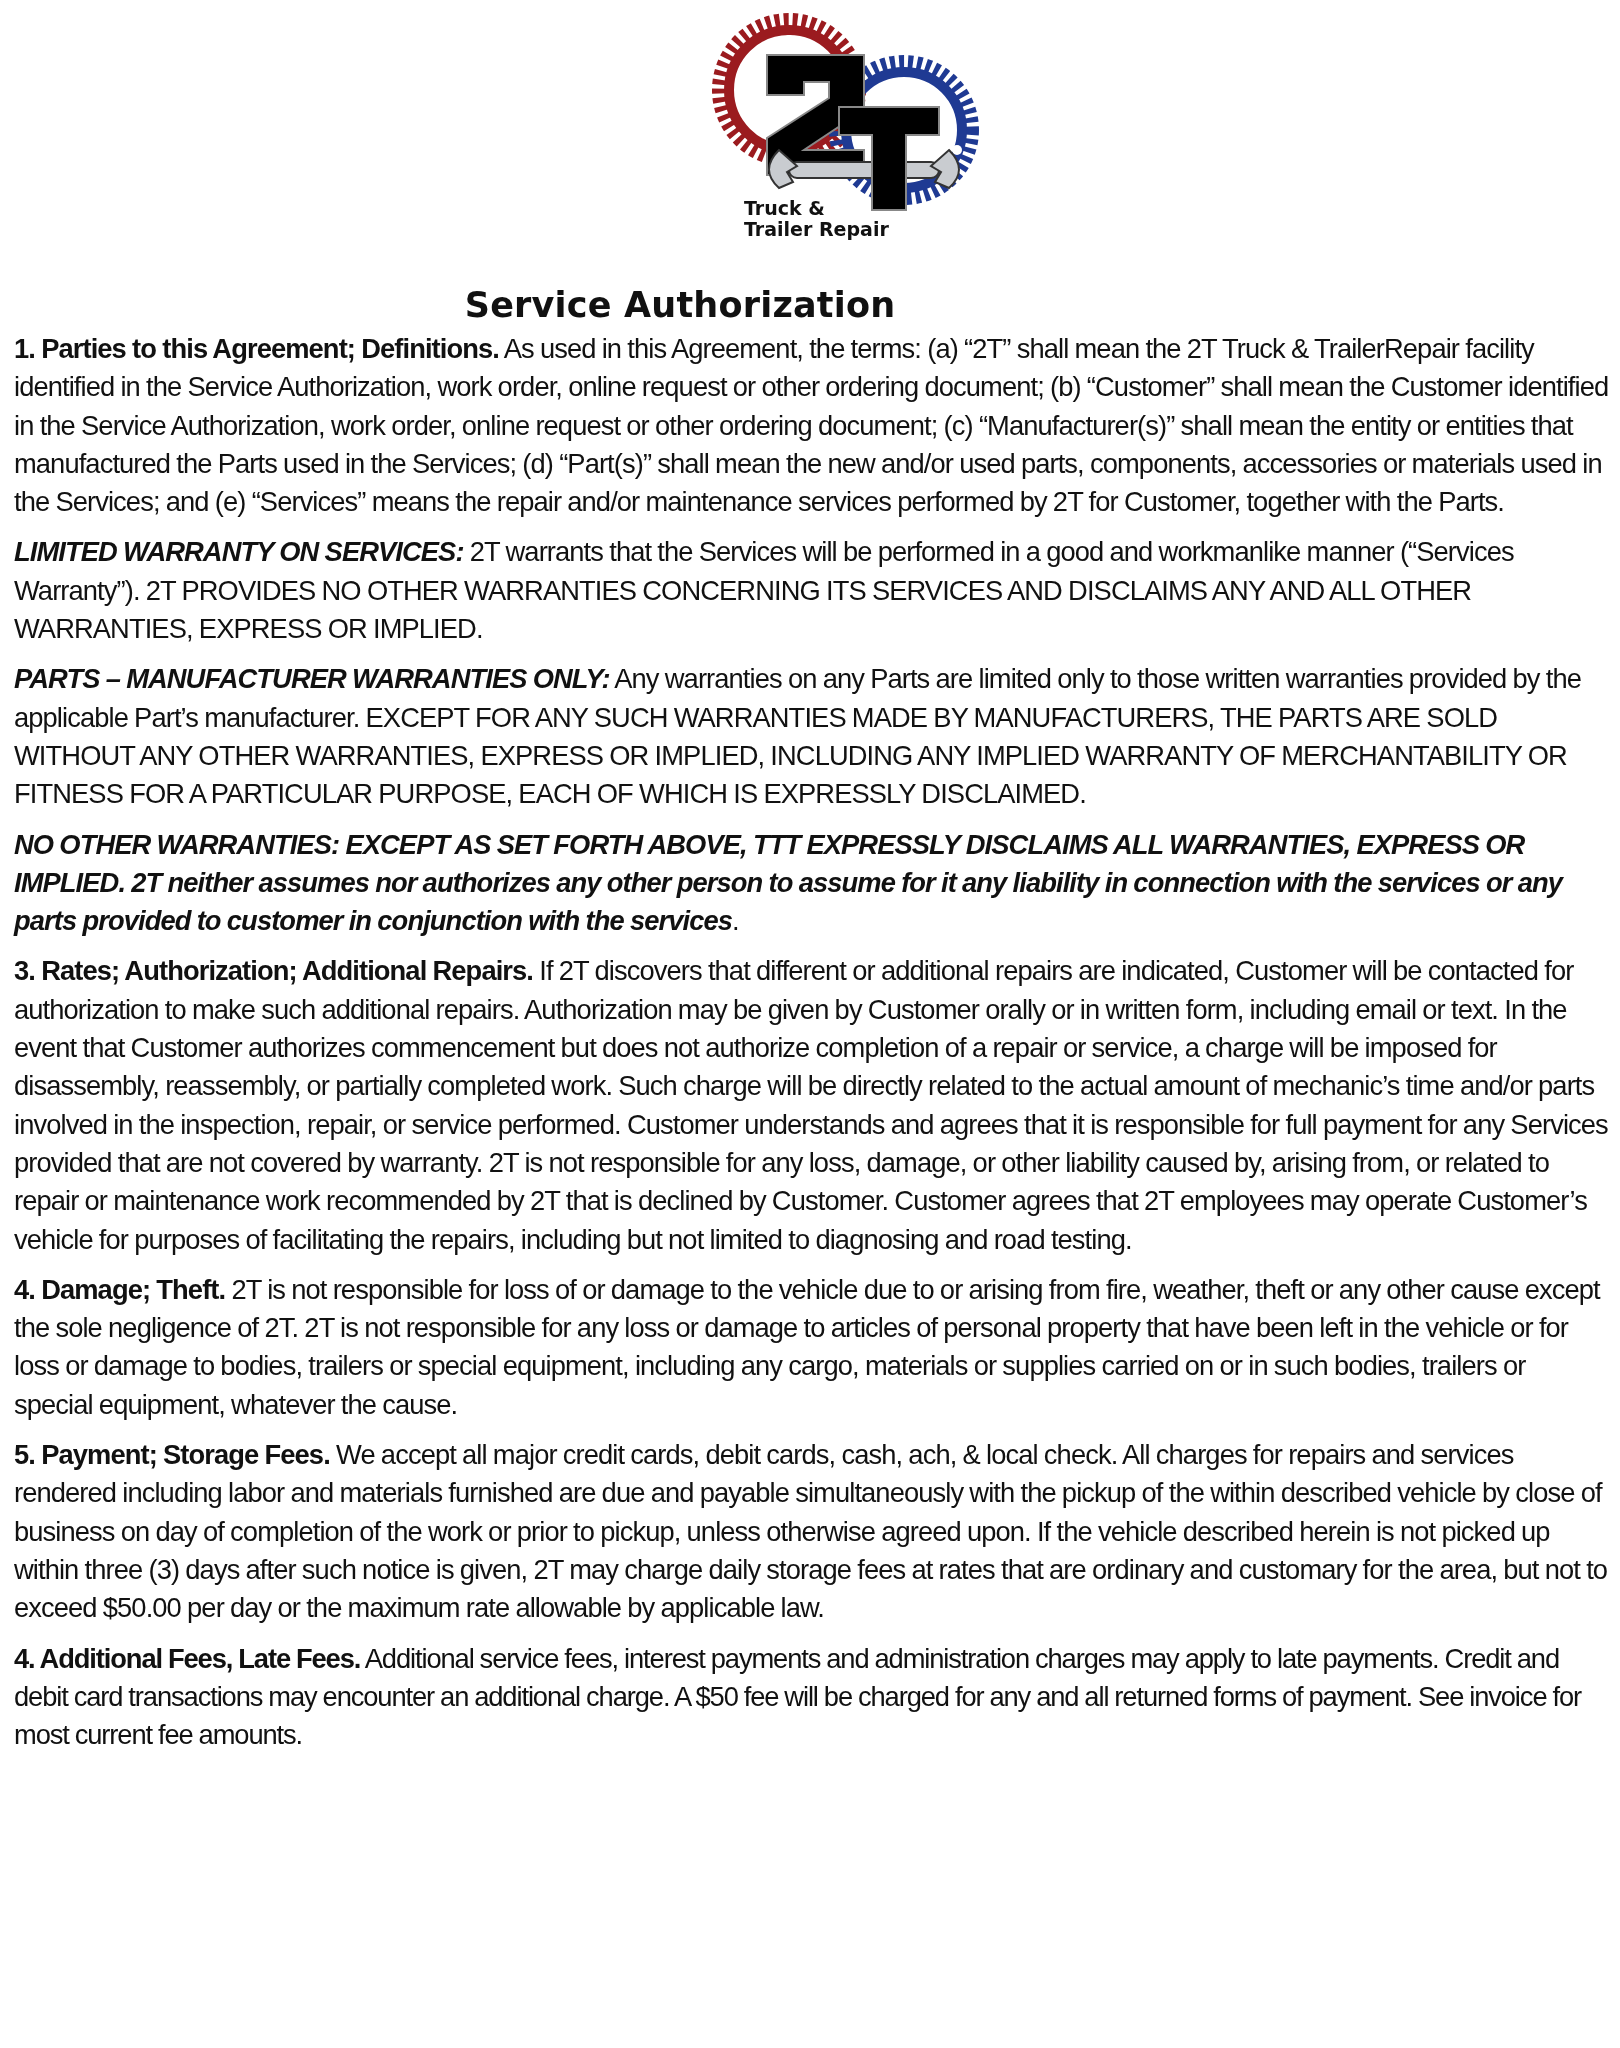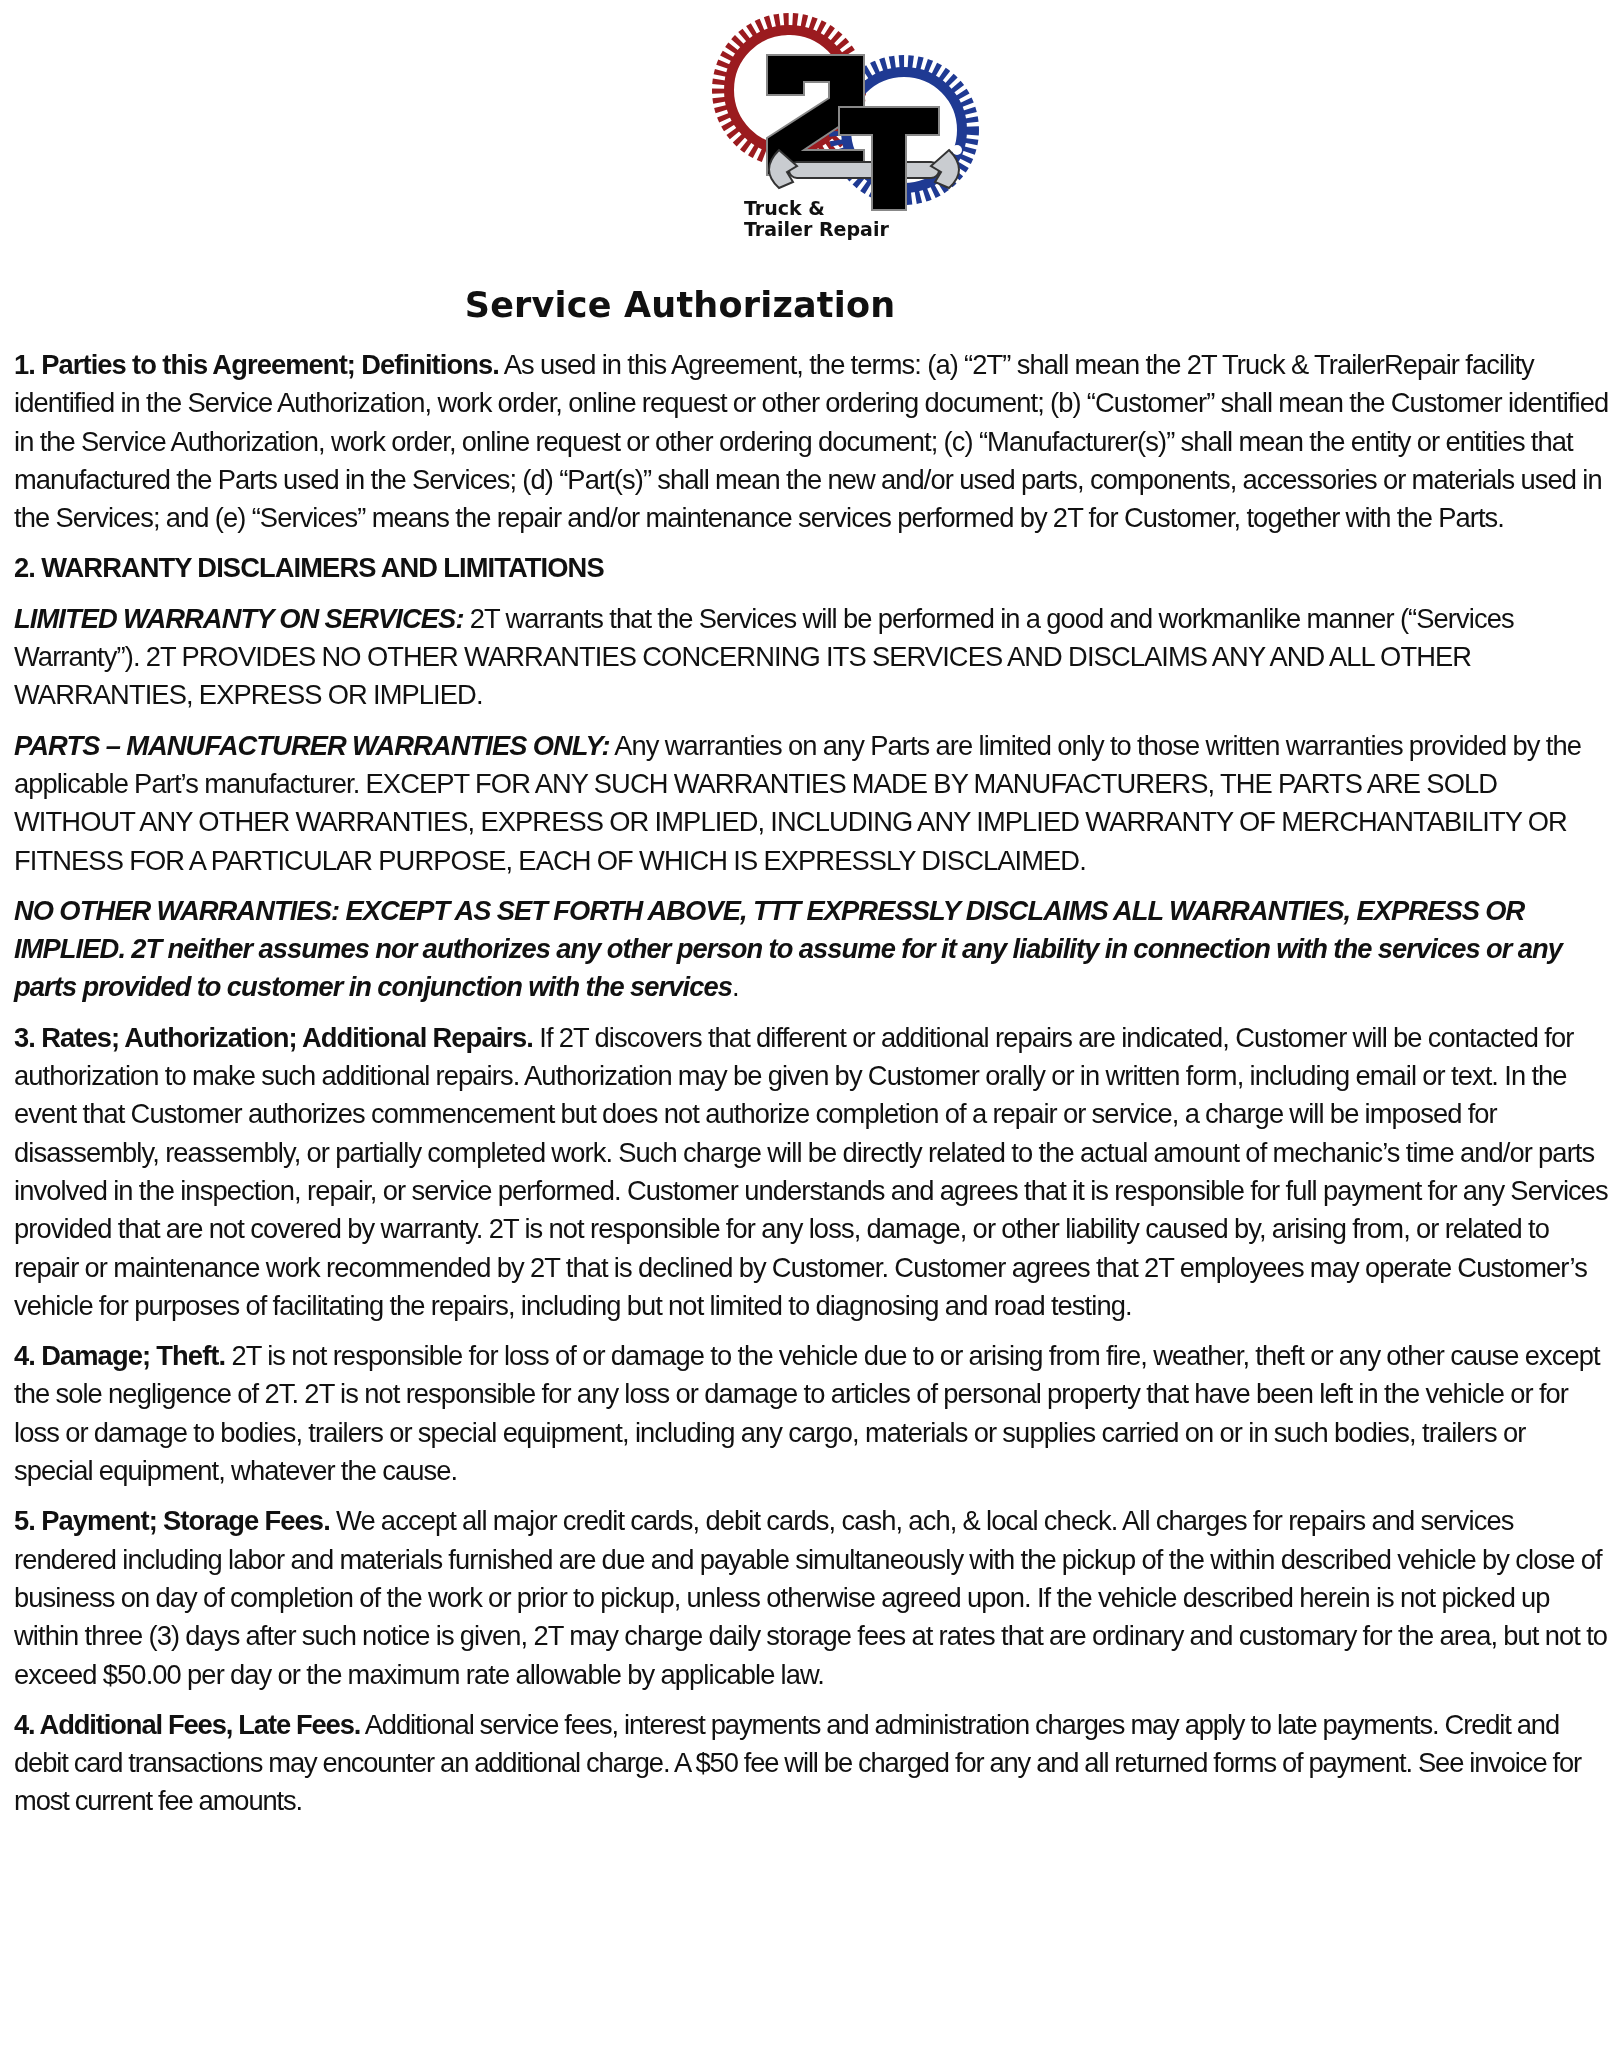--- a/index.html
+++ b/index.html
@@ -32,21 +32,20 @@
   .doc {
     position: absolute;
     left: 14px;
     top: 330px;
     width: 1596px;
     font-family: "Liberation Sans", sans-serif;
     font-size: 27.3px;
     line-height: 38.3px;
     letter-spacing: -0.9px;
     word-spacing: -0.5px;
-    margin-top: 16px;
   }
   .doc p { margin: 0 0 12px 0; }
   .b { font-weight: bold; }
   .bi { font-weight: bold; font-style: italic; }
   .sec6 { letter-spacing: -1.1px; }
 </style>
 </head>
 <body>
 
 <div class="logo">
@@ -83,23 +82,20 @@
   </svg>
 </div>
 
 <h1 class="title">Service Authorization</h1>
 
 <div class="doc">
   <p>
     <span class="b">1. Parties to this Agreement; Definitions.</span><span> As used in this Agreement, the terms: (a) “2T” shall mean the 2T Truck &amp; TrailerRepair facility identified in the Service Authorization, work order, online request or other ordering document; (b) “Customer” shall mean the Customer identified in the Service Authorization, work order, online request or other ordering document; (c) “Manufacturer(s)” shall mean the entity or entities that manufactured the Parts used in the Services; (d) “Part(s)” shall mean the new and/or used parts, components, accessories or materials used in the Services; and (e) “Services” means the repair and/or maintenance services performed by 2T for Customer, together with the Parts.</span>
   </p>
   <p>
-    <span class="b">2. WARRANTY DISCLAIMERS AND LIMITATIONS</span>
-  </p>
-  <p>
     <span class="bi">LIMITED WARRANTY ON SERVICES:</span><span>  2T warrants that the Services will be performed in a good and workmanlike manner (“Services Warranty”).  2T PROVIDES NO OTHER WARRANTIES CONCERNING ITS SERVICES AND DISCLAIMS ANY AND ALL OTHER WARRANTIES, EXPRESS OR IMPLIED.</span>
   </p>
   <p>
     <span class="bi">PARTS – MANUFACTURER WARRANTIES ONLY:</span><span>  Any warranties on any Parts are limited only to those written warranties provided by the applicable Part’s manufacturer.  EXCEPT FOR ANY SUCH WARRANTIES MADE BY MANUFACTURERS, THE PARTS ARE SOLD WITHOUT ANY OTHER WARRANTIES, EXPRESS OR IMPLIED, INCLUDING ANY IMPLIED WARRANTY OF MERCHANTABILITY OR FITNESS FOR A PARTICULAR PURPOSE, EACH OF WHICH IS EXPRESSLY DISCLAIMED.</span>
   </p>
   <p>
     <span class="bi">NO OTHER WARRANTIES:  EXCEPT AS SET FORTH ABOVE, TTT EXPRESSLY DISCLAIMS ALL WARRANTIES, EXPRESS OR IMPLIED. 2T neither assumes nor authorizes any other person to assume for it any liability in connection with the services or any parts provided to customer in conjunction with the services</span><span>.</span>
   </p>
   <p>
     <span class="b">3. Rates; Authorization; Additional Repairs.</span><span>  If 2T discovers that different or additional repairs are indicated, Customer will be contacted for authorization to make such additional repairs.  Authorization may be given by Customer orally or in written form, including email or text.  In the event that Customer authorizes commencement but does not authorize completion of a repair or service, a charge will be imposed for disassembly, reassembly, or partially completed work. Such charge will be directly related to the actual amount of mechanic’s time and/or parts involved in the inspection, repair, or service performed. Customer understands and agrees that it is responsible for full payment for any Services provided that are not covered by warranty.  2T is not responsible for any loss, damage, or other liability caused by, arising from, or related to repair or maintenance work recommended by 2T that is declined by Customer. Customer agrees that 2T employees may operate Customer’s vehicle for purposes of facilitating the repairs, including but not limited to diagnosing and road testing.</span>

